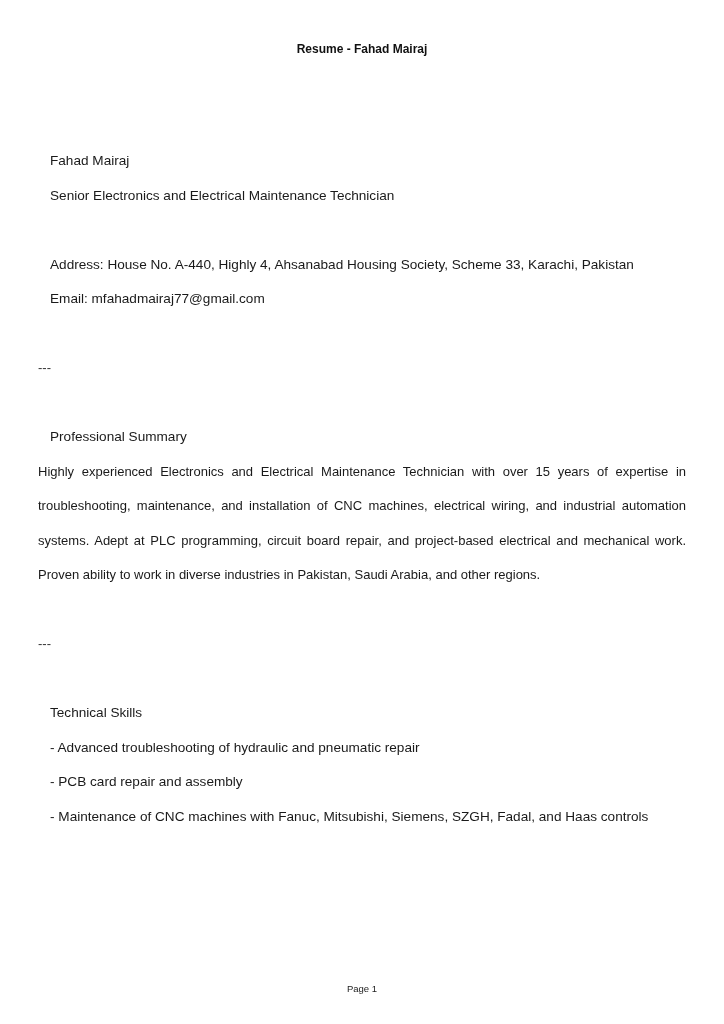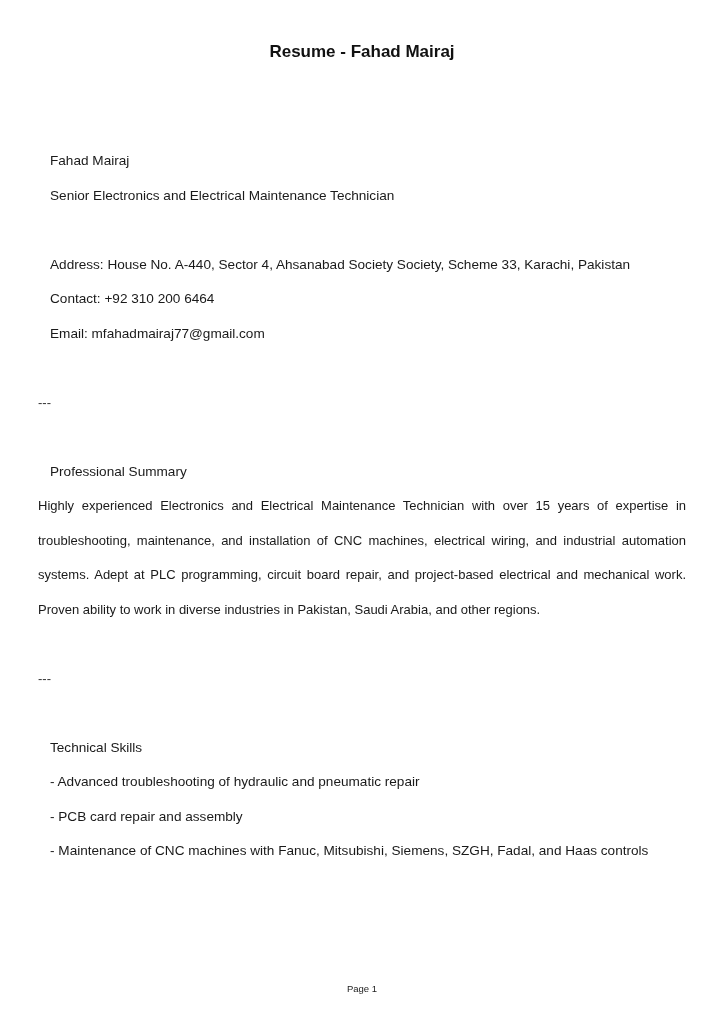--- a/index.html
+++ b/index.html
@@ -14,21 +14,21 @@
       overflow: hidden;
       font-family: "Liberation Sans", sans-serif;
       color: #1a1a1a;
     }
     .page-title {
       position: absolute;
       top: 42px;
       left: 0;
       width: 724px;
       text-align: center;
-      font-size: 17px;
+      font-size: 12px;
       font-weight: bold;
       color: #111;
     }
     .content {
       position: absolute;
       left: 38px;
       width: 648px;
       top: 144px;
     }
     .line {
@@ -67,22 +67,21 @@
 </head>
 <body>
 
 <div class="page-title">Resume - Fahad Mairaj</div>
 
 <div class="content">
   <div class="line">Fahad Mairaj</div>
   <div class="line">Senior Electronics and Electrical Maintenance Technician</div>
   <div class="blank"></div>
 
-  <div class="line">Address: House No. A-440, Sector 4, Ahsanabad Society Society, Scheme 33, Karachi, Pakistan</div>
-  <div class="line">Contact: +92 310 200 6464</div>
+  <div class="line">Address: House No. A-440, Highly 4, Ahsanabad Housing Society, Scheme 33, Karachi, Pakistan</div>
   <div class="line">Email: mfahadmairaj77@gmail.com</div>
   <div class="blank"></div>
 
   <div class="divider-text">---</div>
   <div class="blank"></div>
 
   <div class="line">Professional Summary</div>
   <p class="para">Highly experienced Electronics and Electrical Maintenance Technician with over 15 years of expertise in troubleshooting, maintenance, and installation of CNC machines, electrical wiring, and industrial automation systems. Adept at PLC programming, circuit board repair, and project-based electrical and mechanical work. Proven ability to work in diverse industries in Pakistan, Saudi Arabia, and other regions.</p>
   <div class="blank"></div>
 

